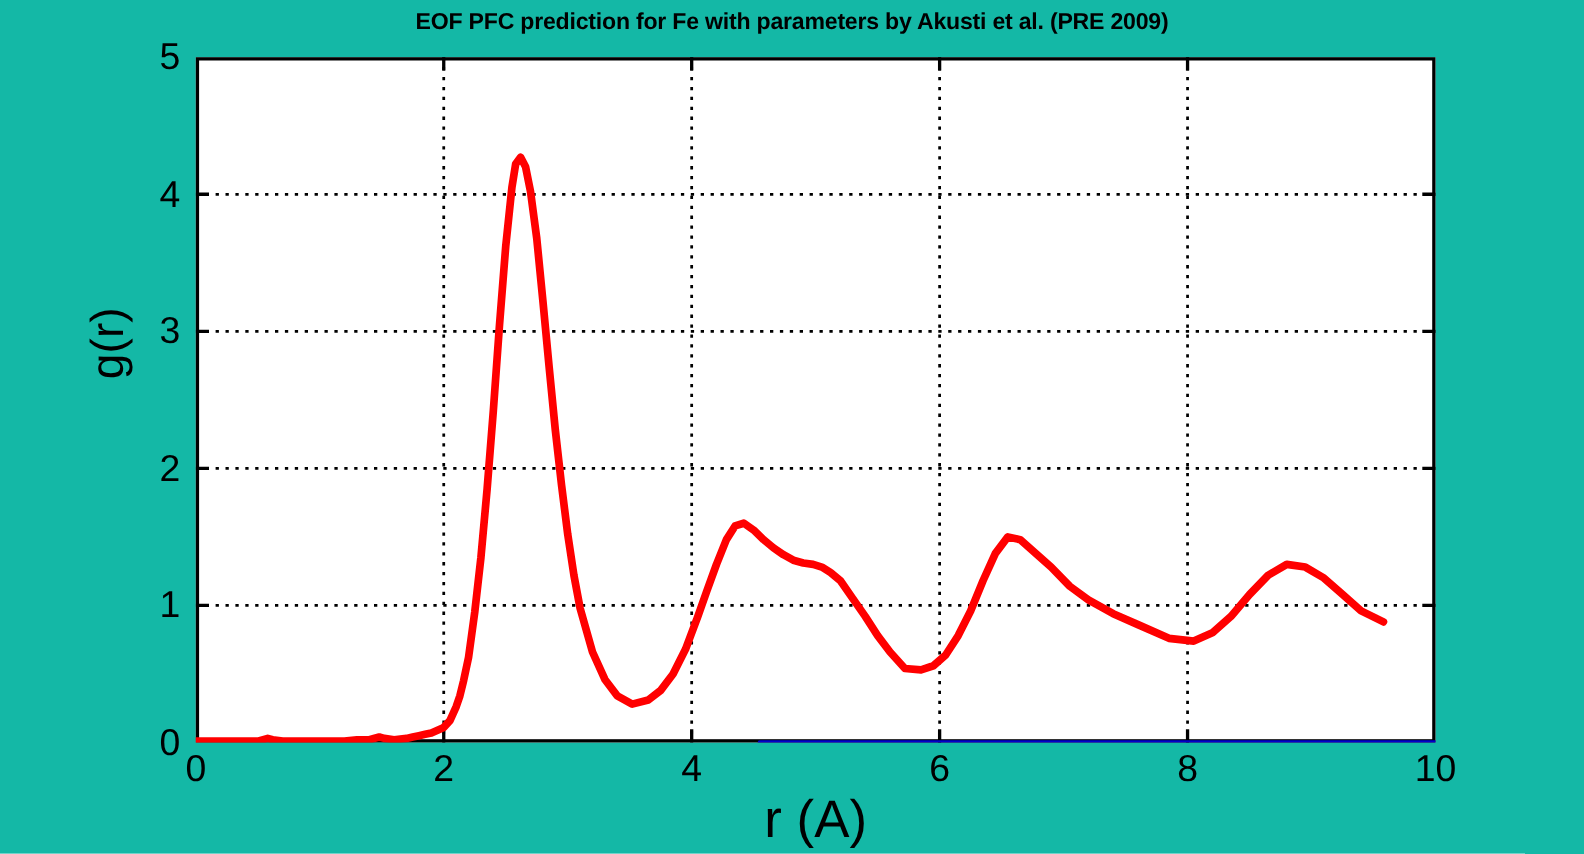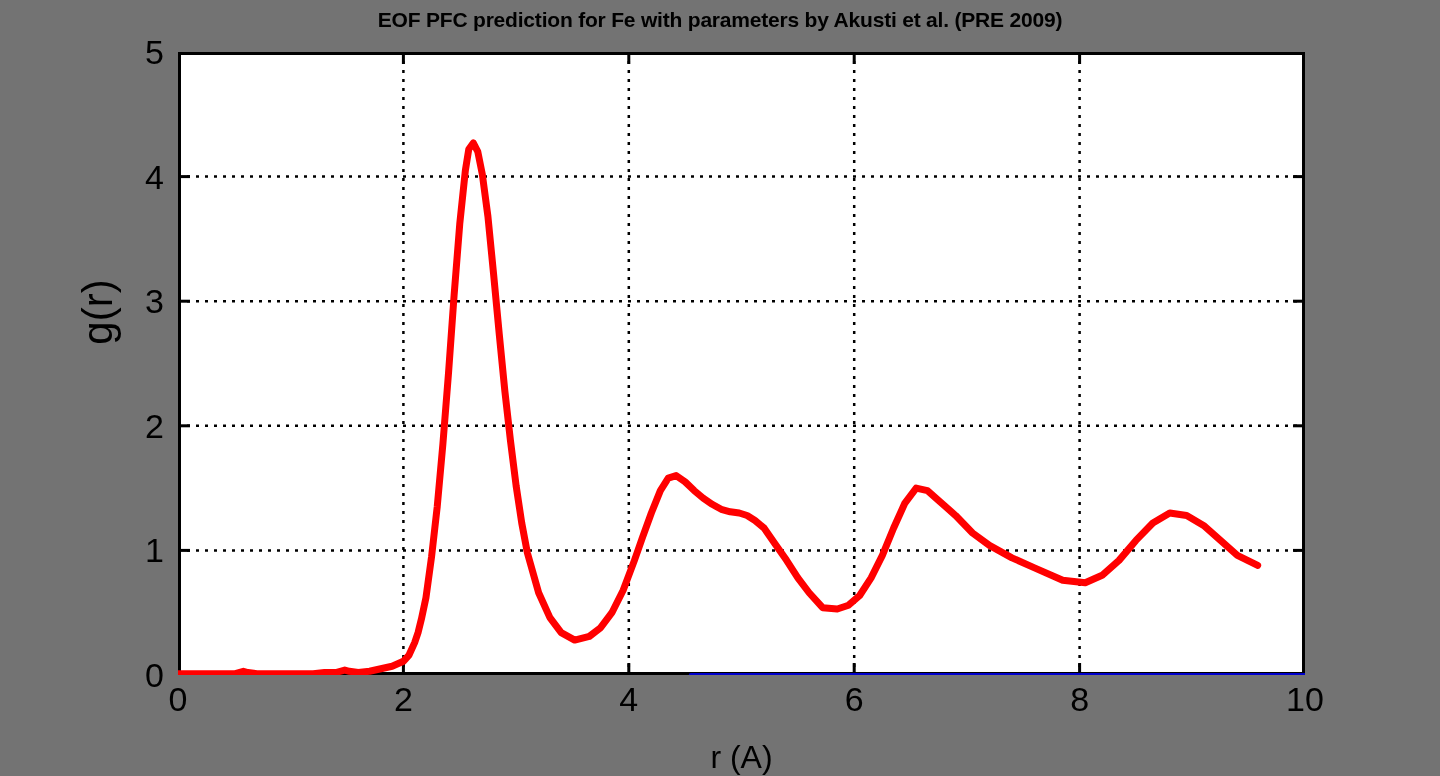--- a/index.html
+++ b/index.html
@@ -12,21 +12,21 @@
     height: 776px;
     font-family: "Liberation Sans", sans-serif;
     overflow: hidden;
     position: relative;
   }
   #figure {
     position: absolute;
     left: 0; top: 0;
     width: 1440px;
     height: 776px;
-    background: #737373;
+    background: #14b8a6;
   }
   #chart-title {
     position: absolute;
     left: 0;
     top: 8px;
     width: 1440px;
     text-align: center;
     font-family: "Liberation Sans", sans-serif;
     font-size: 21px;
     font-weight: bold;
@@ -101,24 +101,23 @@
     color: #000000;
     white-space: nowrap;
   }
   #xlabel {
     position: absolute;
     left: 178px;
     top: 718px;
     width: 1127px;
     text-align: center;
     font-family: "Liberation Sans", sans-serif;
-    font-size: 32px;
+    font-size: 48px;
     color: #000000;
     white-space: nowrap;
-    margin-top: 21px;
   }
 </style>
 </head>
 <body>
 
 <div id="figure">
 
   <div id="chart-title">EOF PFC prediction for Fe with parameters by Akusti et al. (PRE 2009)</div>
 
   <div id="ytick-labels">

